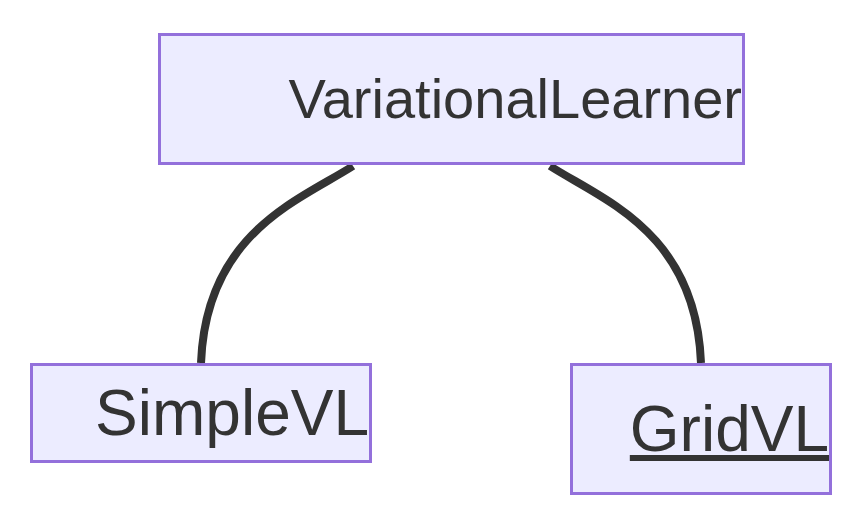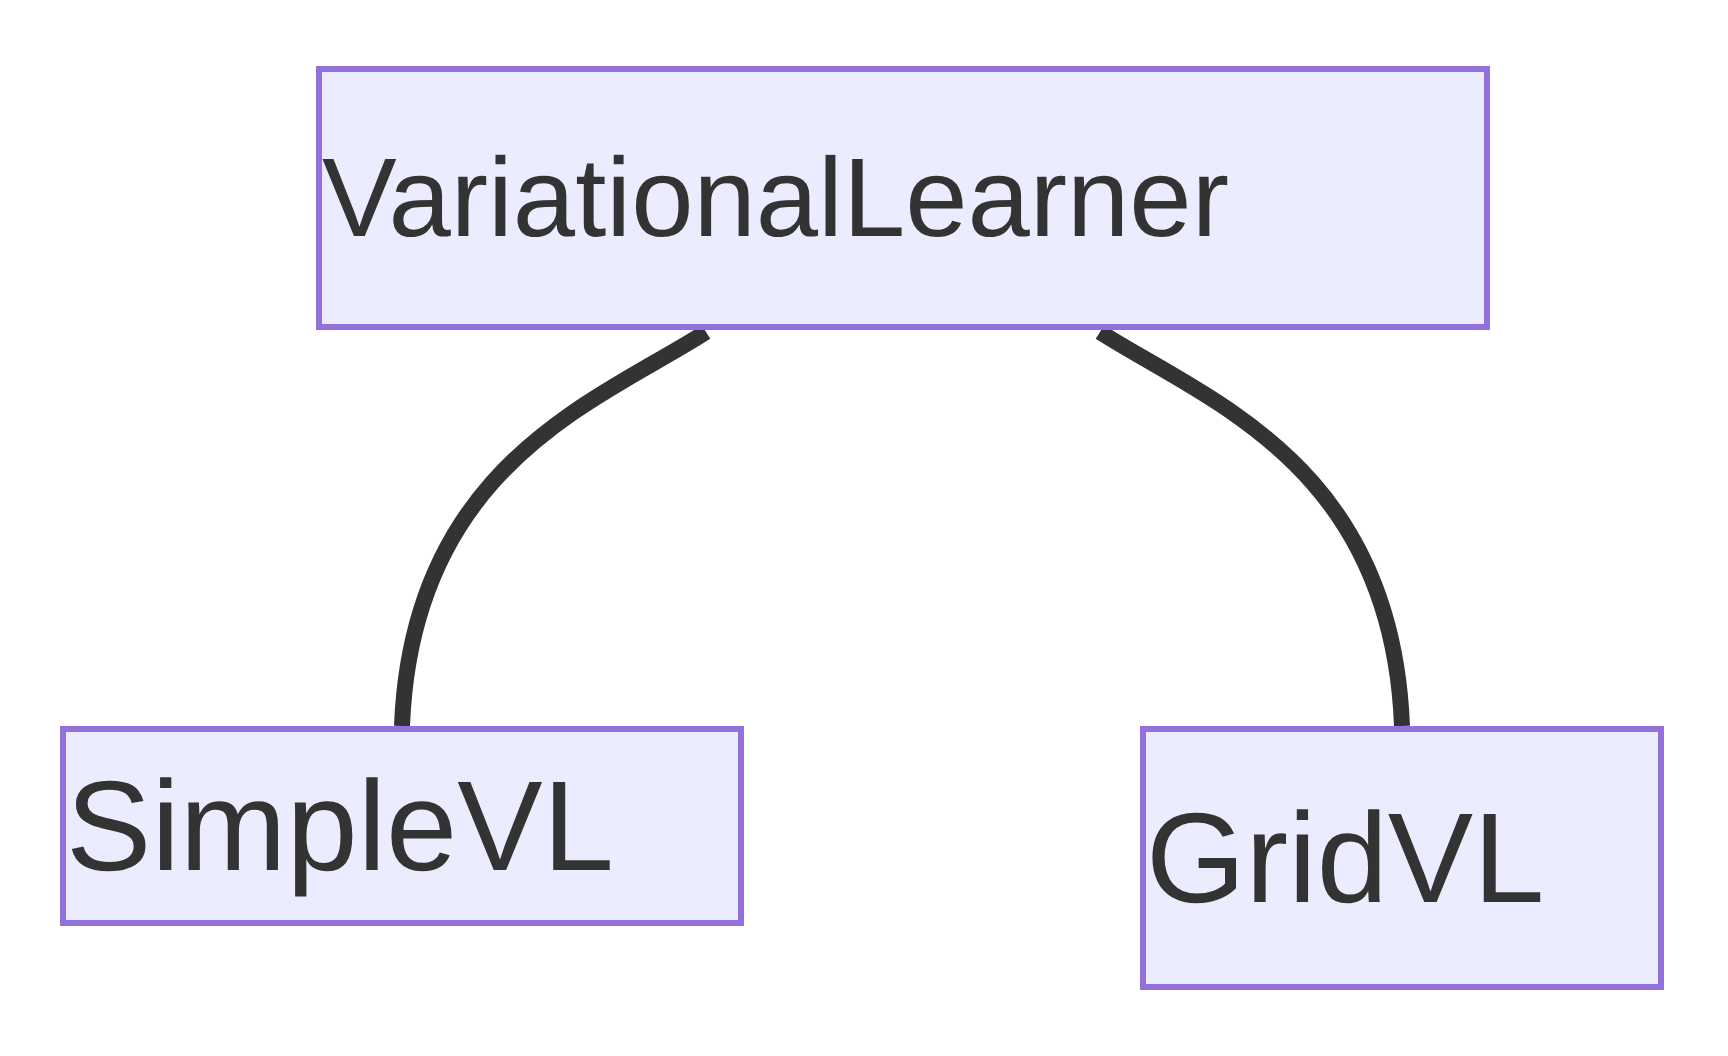--- a/index.html
+++ b/index.html
@@ -23,21 +23,21 @@
   }
   .node {
     position: absolute;
     box-sizing: border-box;
     background: #ECECFF;
     border: 3px solid #9370DB;
     color: #333333;
     font-family: "Liberation Sans", sans-serif;
     display: flex;
     align-items: center;
-    justify-content: flex-start;
+    justify-content: flex-end;
     white-space: nowrap;
     line-height: 1;
   }
   .node-parent {
     left: 158px;
     top: 33px;
     width: 587px;
     height: 132px;
     font-size: 56px;
   }
@@ -47,20 +47,21 @@
     width: 342px;
     height: 100px;
     font-size: 64px;
   }
   .node-child-right {
     left: 570px;
     top: 363px;
     width: 262px;
     height: 132px;
     font-size: 64px;
+    text-decoration: underline;
   }
 </style>
 </head>
 <body>
 
 <div class="canvas">
 
   <svg class="edges-layer" viewBox="0 0 864 528" xmlns="http://www.w3.org/2000/svg">
     <path d="M 353 166 C 300 200, 206 232, 201 363" fill="none" stroke-width="8" stroke-linecap="butt" stroke="#333333"></path>
     <path d="M 550 166 C 603 200, 696 232, 701 363" fill="none" stroke-width="8" stroke-linecap="butt" stroke="#333333"></path>

